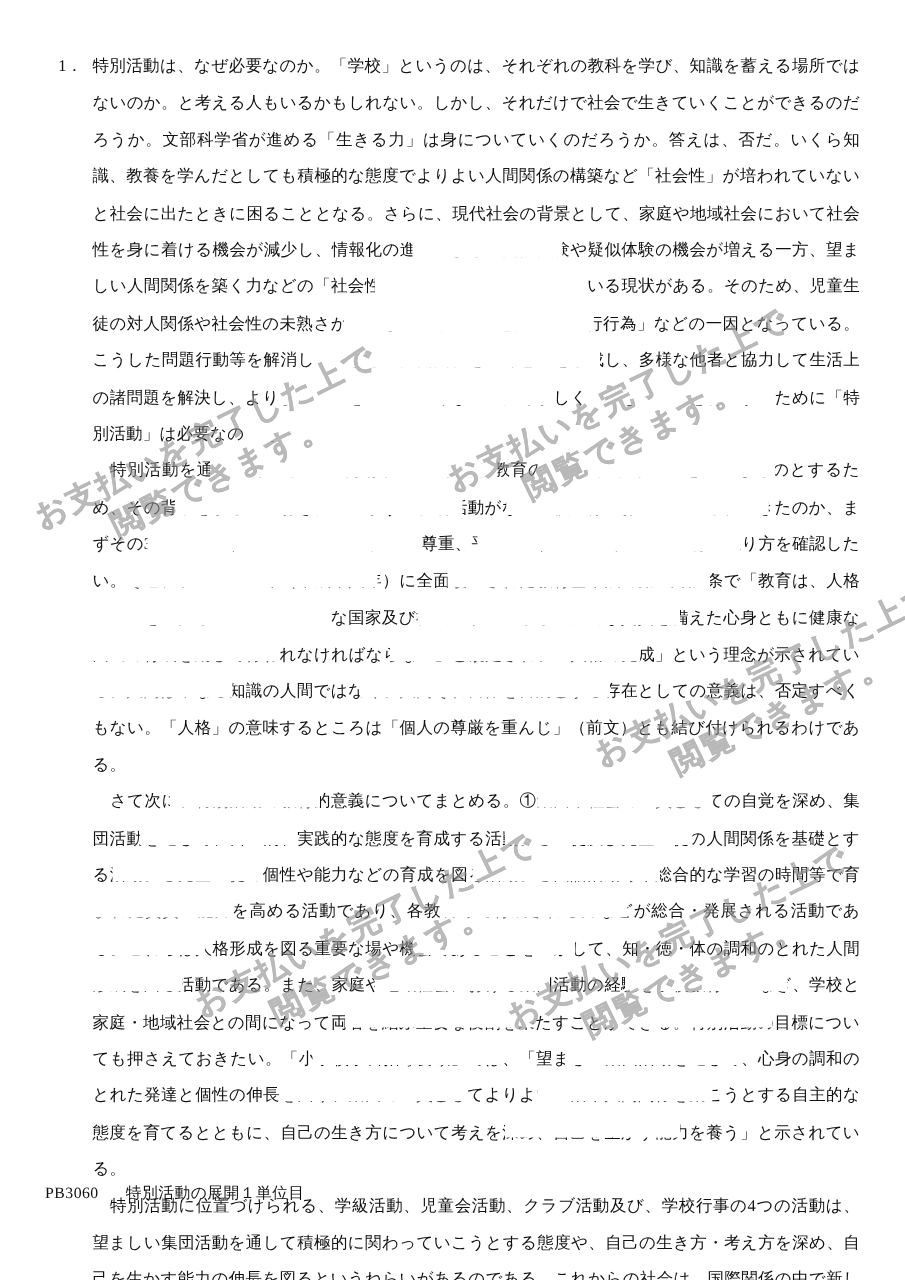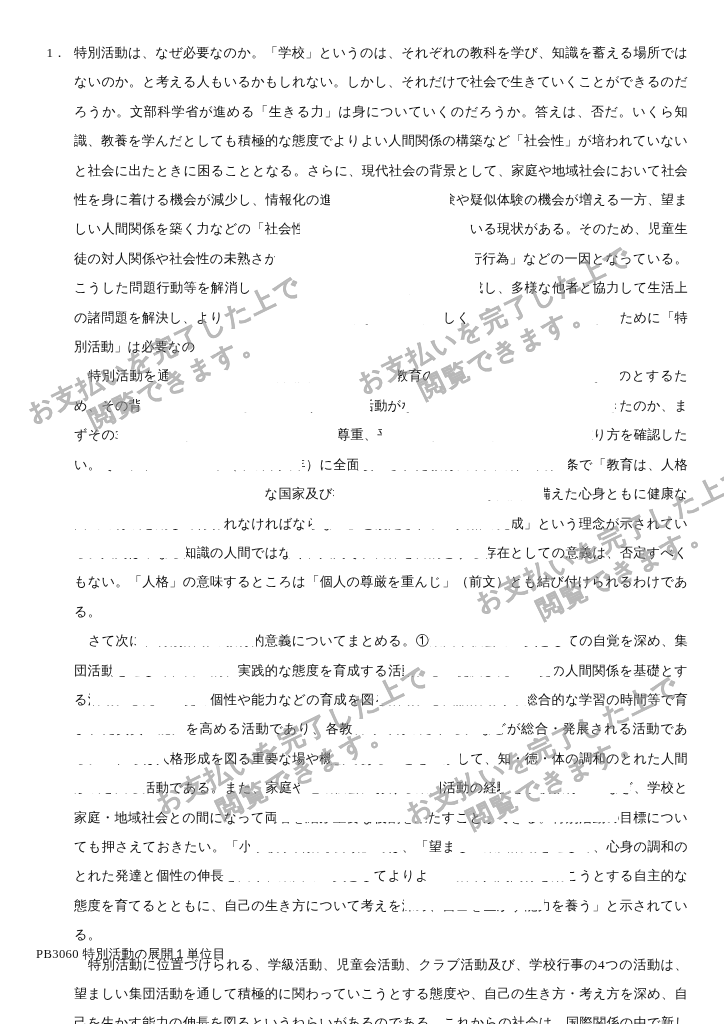--- a/index.html
+++ b/index.html
@@ -55,20 +55,21 @@
 
   .footer {
     position: absolute;
     left: 36px;
     top: 946px;
     font-size: 12.6px;
     letter-spacing: 0.4px;
     color: #111;
   }
   .footer .code {
+    margin-right: 18px;
   }
 
   
   .watermark-layer {
     position: absolute;
     left: 0;
     top: 0;
     width: 724px;
     height: 1024px;
     pointer-events: none;

